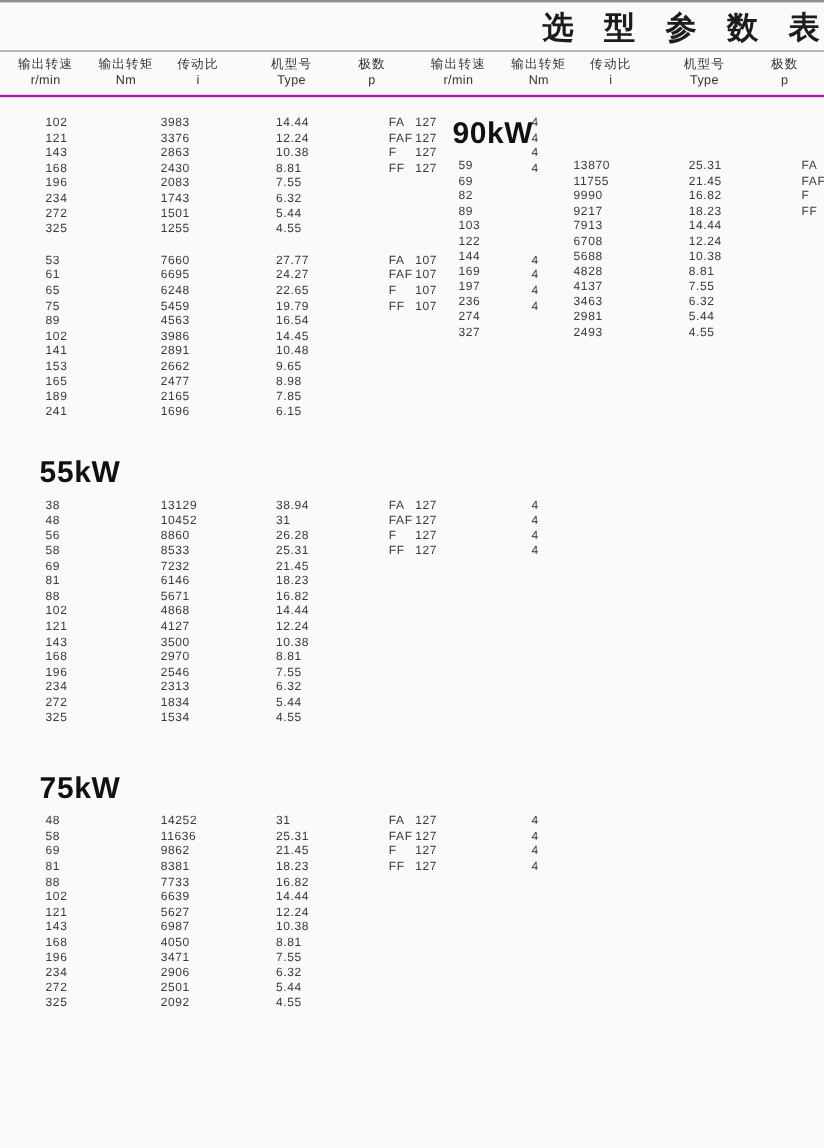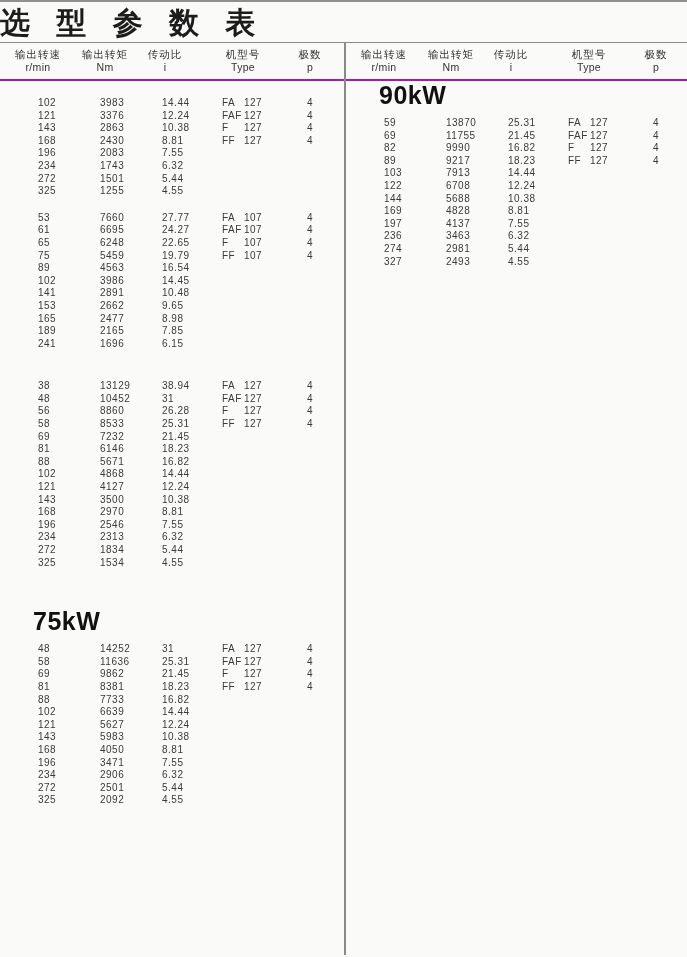--- a/index.html
+++ b/index.html
@@ -7,22 +7,22 @@
   .page {
     width:687px; height:957px;
     background:#fafaf8;
     font-family:"Liberation Sans","DejaVu Sans",sans-serif;
     color:#3c3c3c;
     position:relative;
     overflow:hidden;
   }
   .top-line { position:absolute; top:0; left:0; width:100%; height:2px; background:#8f8f8f; }
   .title {
-    text-align:left;
-    font-size:30px;
+    text-align:right;
+    font-size:26px;
     font-weight:bold;
     color:#1c1c1c;
     padding-top:5px;
     letter-spacing:4px;
     word-spacing:10px;
     height:42px;
     line-height:36px;
   }
   .content {
     display:flex;
@@ -47,30 +47,31 @@
     font-weight:bold;
     color:#111;
     padding-left:33px;
     letter-spacing:0.5px;
     line-height:28px;
     margin-bottom:8px;
   }
   .sec-45 { margin-top:16px; }
   .sec-55 { margin-top:30px; }
   .sec-75 { margin-top:38px; }
-  .sec-90 { }
+  .sec-90 { margin-top:16px; }
   .block + .block { margin-top:14px; }
   .row {
     display:grid;
     grid-template-columns:76px 58px 62px 94px 40px;
     font-size:10px;
     line-height:12.6px;
     height:12.6px;
     letter-spacing:0.5px;
     color:#3a3a3a;
+    gap:34px;
   }
   .cell.c1 { padding-left:38px; }
   .cell.c2 { padding-left:24px; }
   .cell.c3 { padding-left:28px; }
   .cell.c4 { padding-left:26px; white-space:nowrap; }
   .cell.c5 { text-align:center; }
   .mletters { display:inline-block; min-width:22px; }
 </style>
 </head>
 <body>
@@ -230,20 +231,21 @@
             <div class="row">
               <div class="cell c1">241</div>
               <div class="cell c2">1696</div>
               <div class="cell c3">6.15</div>
               <div class="cell c4"></div>
               <div class="cell c5"></div>
             </div>
           </div>
         </div>
         <div class="section sec-55">
+          <div class="section-title">55kW</div>
           <div class="block">
             <div class="row">
               <div class="cell c1">38</div>
               <div class="cell c2">13129</div>
               <div class="cell c3">38.94</div>
               <div class="cell c4"><span class="mletters">FA</span><span class="mnum">127</span></div>
               <div class="cell c5">4</div>
             </div>
             <div class="row">
               <div class="cell c1">48</div>
@@ -392,21 +394,21 @@
             </div>
             <div class="row">
               <div class="cell c1">121</div>
               <div class="cell c2">5627</div>
               <div class="cell c3">12.24</div>
               <div class="cell c4"></div>
               <div class="cell c5"></div>
             </div>
             <div class="row">
               <div class="cell c1">143</div>
-              <div class="cell c2">5983</div>
+              <div class="cell c2">6987</div>
               <div class="cell c3">10.38</div>
               <div class="cell c4"></div>
               <div class="cell c5"></div>
             </div>
             <div class="row">
               <div class="cell c1">168</div>
               <div class="cell c2">4050</div>
               <div class="cell c3">8.81</div>
               <div class="cell c4"></div>
               <div class="cell c5"></div>

